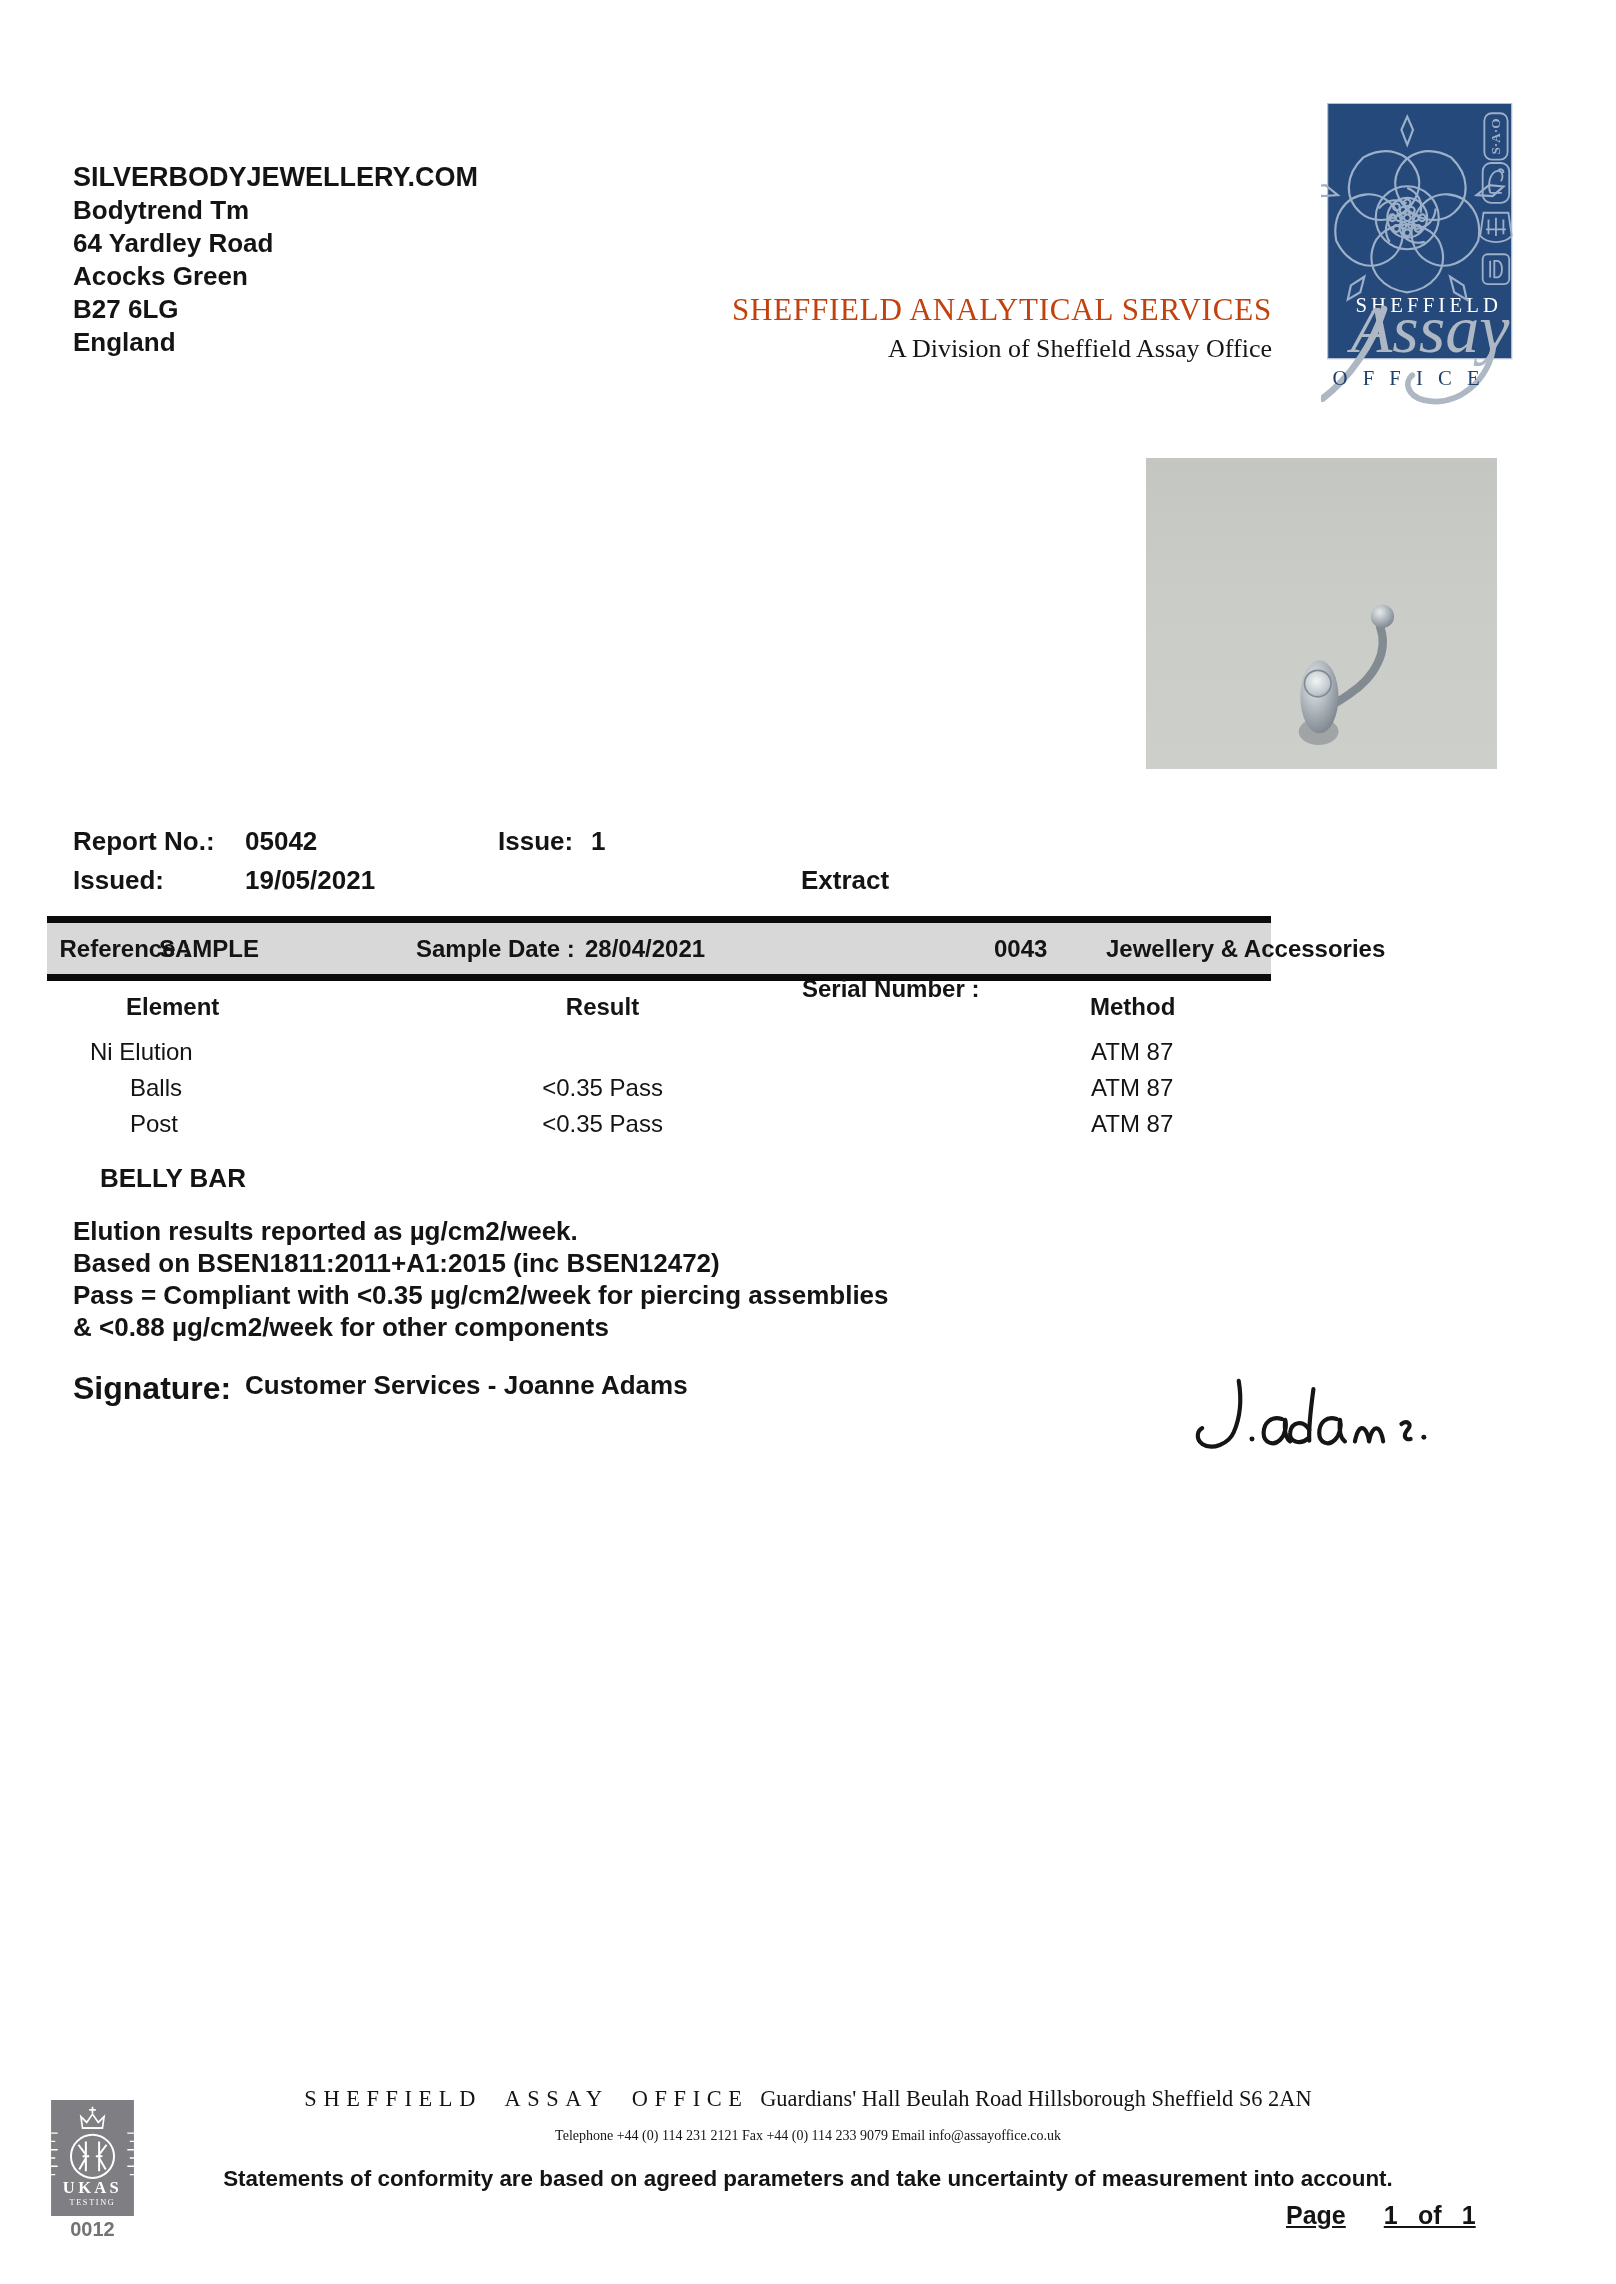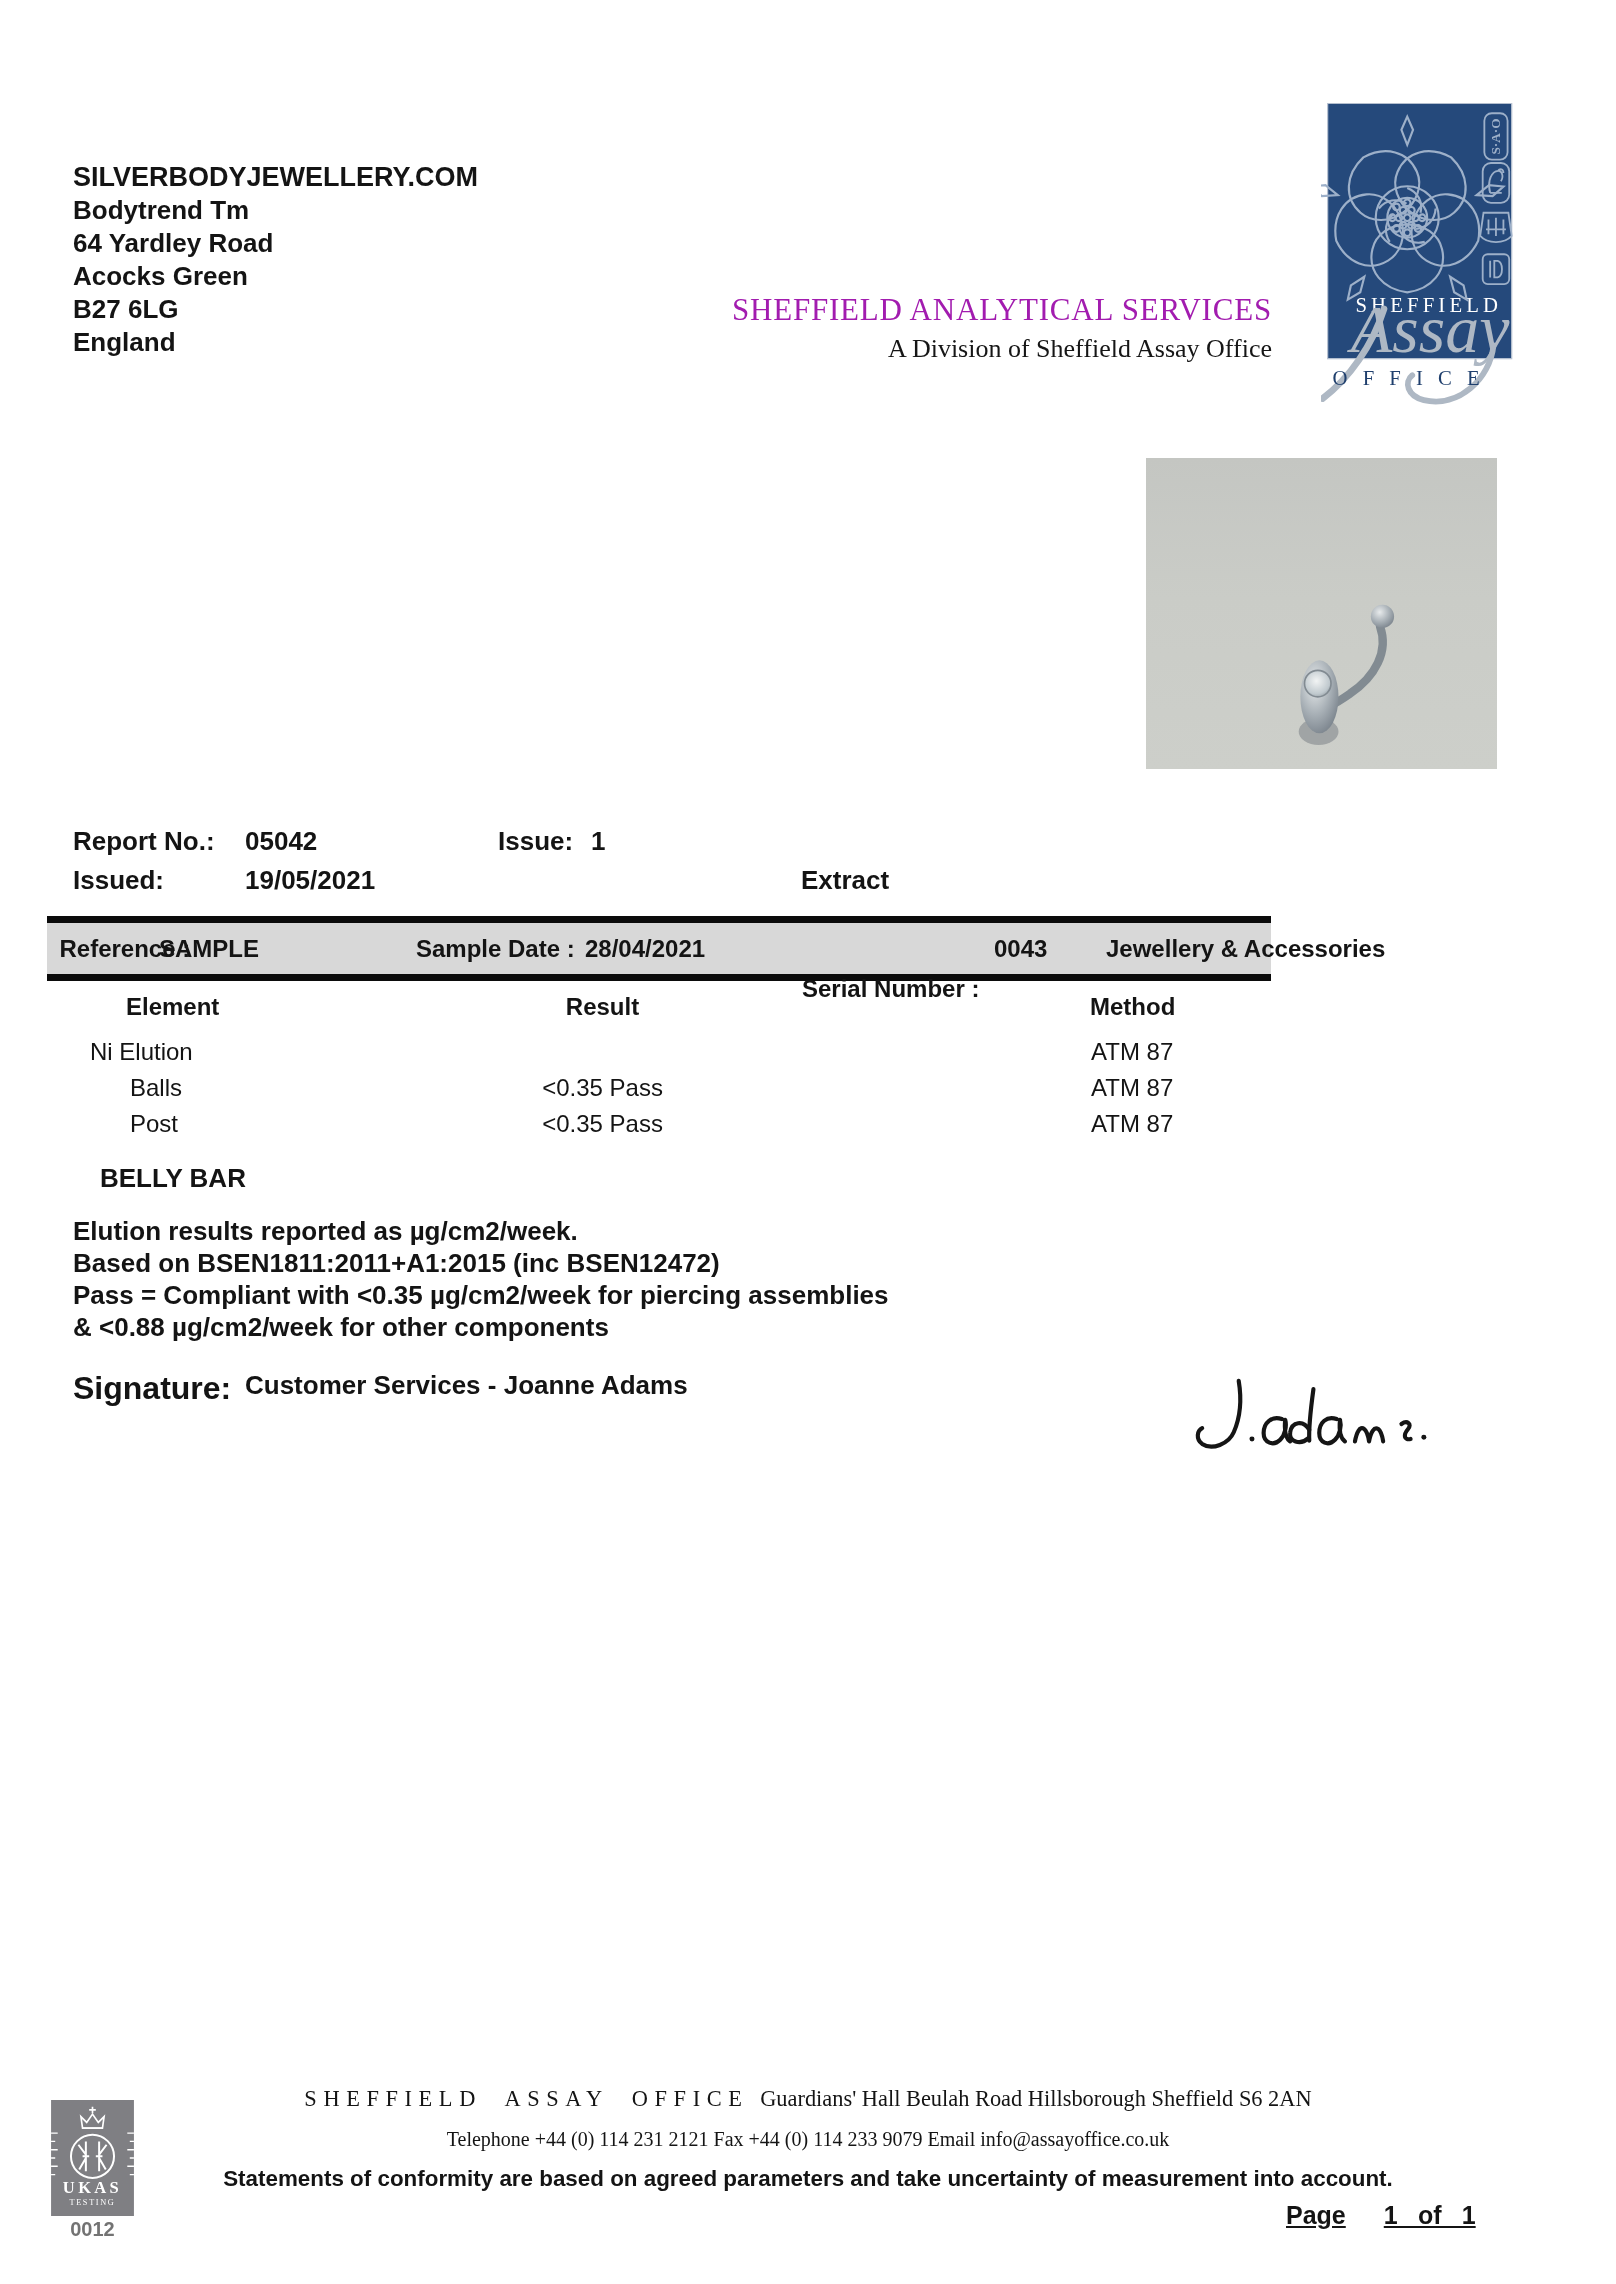--- a/index.html
+++ b/index.html
@@ -7,21 +7,21 @@
     width:1616px;height:2284px;position:relative;background:#ffffff;
     font-family:"Liberation Sans",sans-serif;color:#141414;overflow:hidden;
   }
   .abs{position:absolute;}
   .b{font-weight:bold;}
   
   .recipient{left:73px;top:161px;line-height:33px;font-size:26px;font-weight:bold;}
   .recipient .company{font-size:27px;}
   
   .labtitle{left:631px;top:292px;width:641px;text-align:right;}
-  .labtitle .t1{font-family:"Liberation Serif",serif;font-size:31px;color:#a21caf;letter-spacing:0.8px;}
+  .labtitle .t1{font-family:"Liberation Serif",serif;font-size:31px;color:#c2410c;letter-spacing:0.8px;}
   .labtitle .t2{font-family:"Liberation Serif",serif;font-size:26px;color:#161616;margin-top:5.8px;}
   
   .logo{left:1321px;top:103px;width:199px;height:324px;}
   
   .photo{left:1146px;top:458px;width:351px;height:311px;
     background:linear-gradient(180deg,#c4c6c2 0%,#caccc7 45%,#cdcfca 100%);}
   
   .meta{font-size:26px;font-weight:bold;}
   
   .refbar{left:47px;top:916px;width:1224px;}
@@ -222,21 +222,21 @@
       <path d="M292 66 C299 61 305 66 300 72 C294 79 295 86 303 84"></path>
       <circle cx="319" cy="82" r="3" fill="#151515" stroke="none"></circle>
     </g>
   </svg>
 </div>
 
 <div class="abs fline serif" style="top:2086px;font-size:22.4px;">
   <span class="officename">SHEFFIELD ASSAY OFFICE</span>
   <span>Guardians' Hall  Beulah Road  Hillsborough Sheffield  S6 2AN</span>
 </div>
-<div class="abs fline serif" style="top:2128px;font-size:20px;">Telephone  +44  (0) 114 231 2121   Fax  +44  (0) 114  233  9079   Email  info@assayoffice.co.uk</div>
+<div class="abs fline serif" style="top:2128px;font-size:14px;">Telephone  +44  (0) 114 231 2121   Fax  +44  (0) 114  233  9079   Email  info@assayoffice.co.uk</div>
 <div class="abs fline b" style="top:2166px;font-size:22.4px;">Statements of conformity are based on agreed parameters and take uncertainty of measurement into account.</div>
 
 <div class="abs pagenum">
   <span>Page</span><span class="gap">1 of  1</span>
 </div>
 
 <div class="abs" style="left:51px;top:2100px;">
   <svg width="83" height="116" viewBox="0 0 100 140">
     <rect x="0" y="0" width="100" height="140" fill="#7f7f83"></rect>
     <g stroke="#ffffff" stroke-width="2" fill="none">

